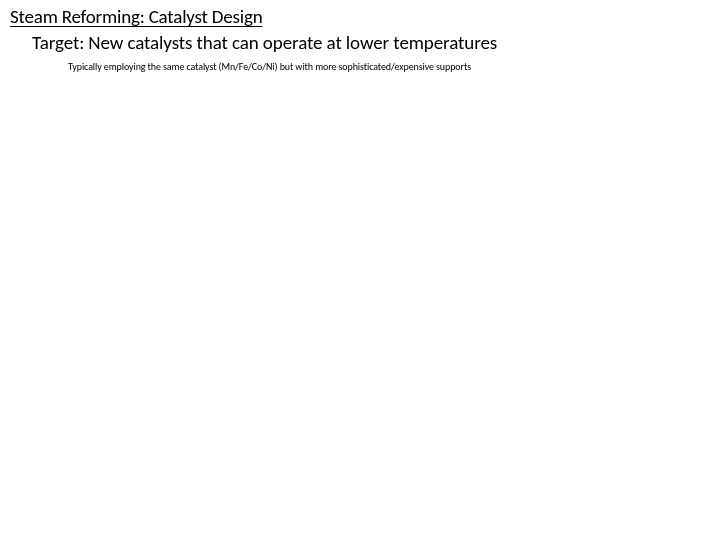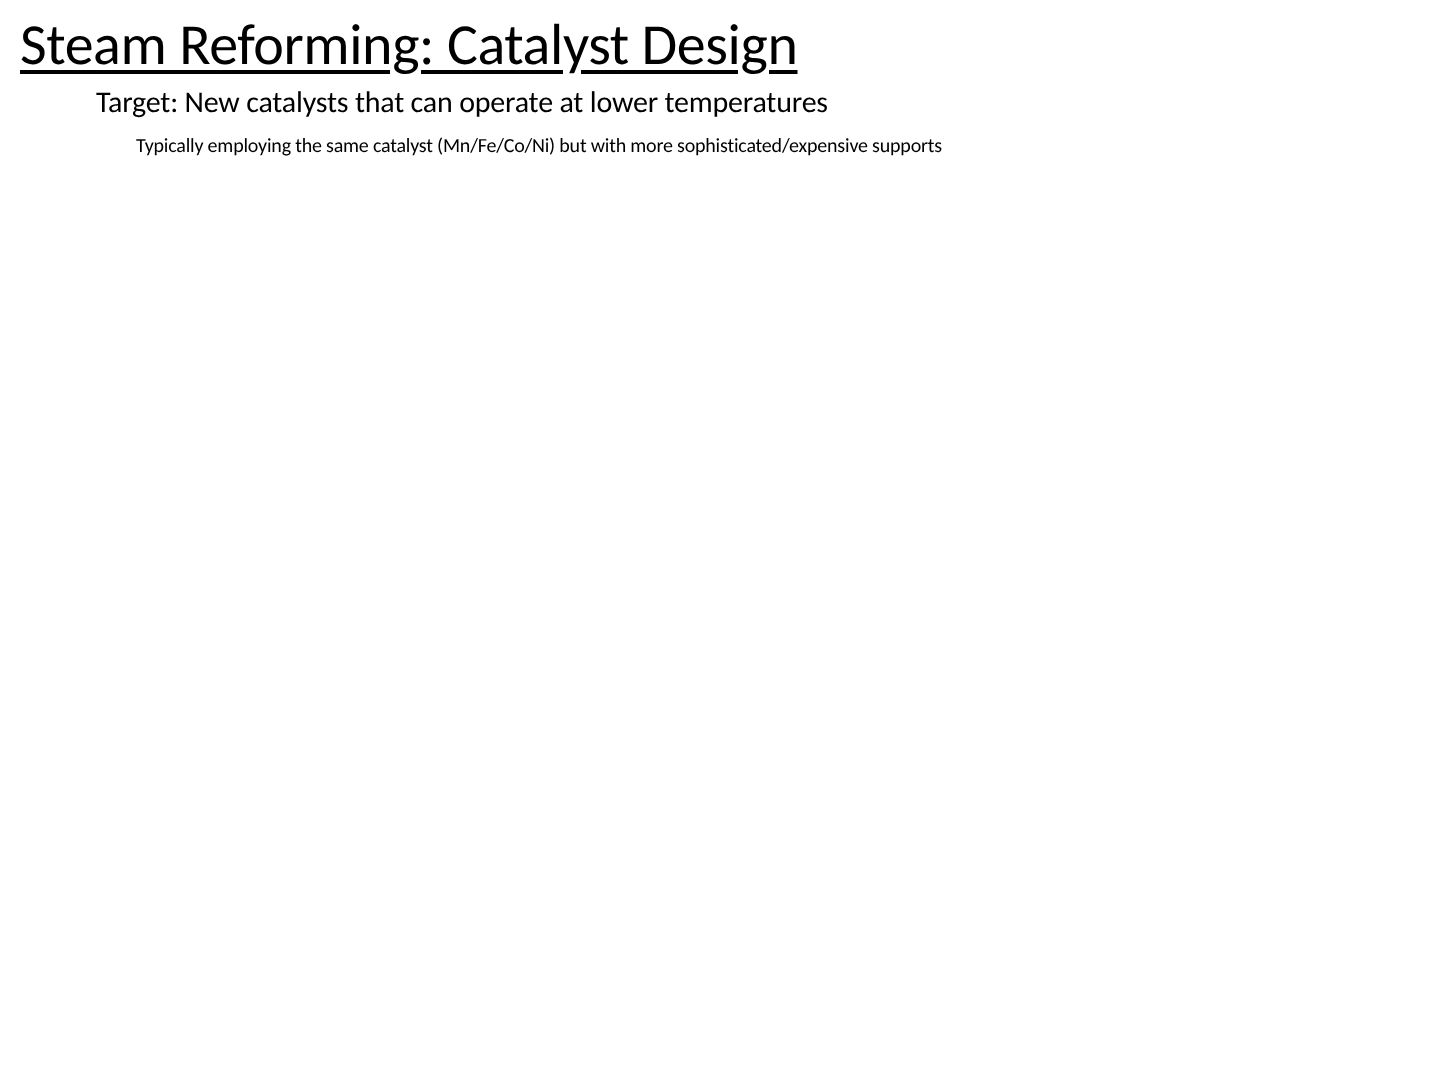--- a/index.html
+++ b/index.html
@@ -14,33 +14,33 @@
       font-family: Calibri, "Segoe UI", Arial, sans-serif;
       color: #000000;
       overflow: hidden;
     }
     .slide {
       width: 100%;
       height: 100%;
       padding: 6px 10px 10px 10px;
     }
     .title {
-      font-size: 29px;
+      font-size: 19px;
       font-weight: 400;
       line-height: 1.15;
       text-decoration: underline;
       text-underline-offset: 3px;
       margin-bottom: 4px;
       letter-spacing: -0.2px;
     }
     .subtitle {
-      font-size: 15px;
+      font-size: 19px;
       font-weight: 400;
       line-height: 1.2;
-      margin-left: 38px;
+      margin-left: 22px;
       margin-bottom: 6px;
       letter-spacing: -0.1px;
     }
     .body-text {
       font-size: 10px;
       font-weight: 400;
       line-height: 1.22;
       margin-left: 58px;
       max-width: 560px;
       letter-spacing: -0.1px;

